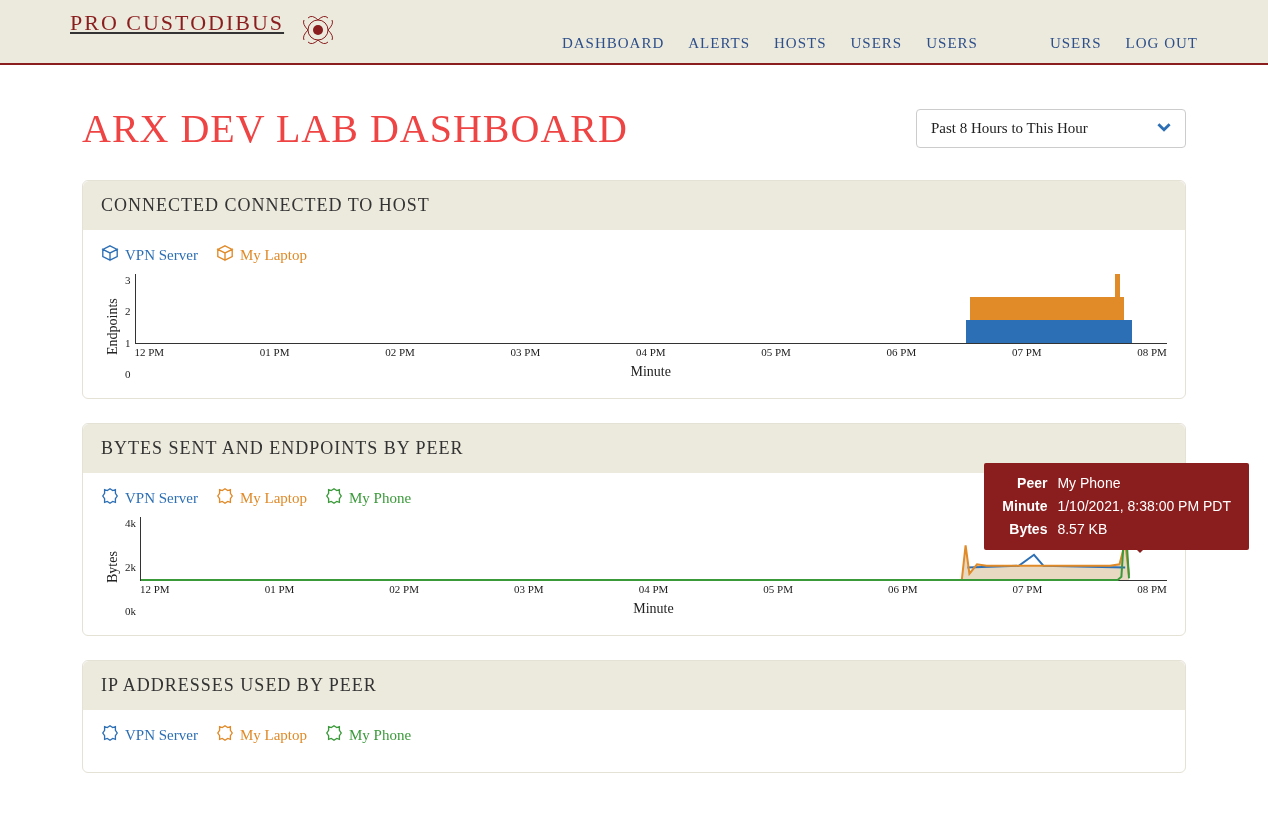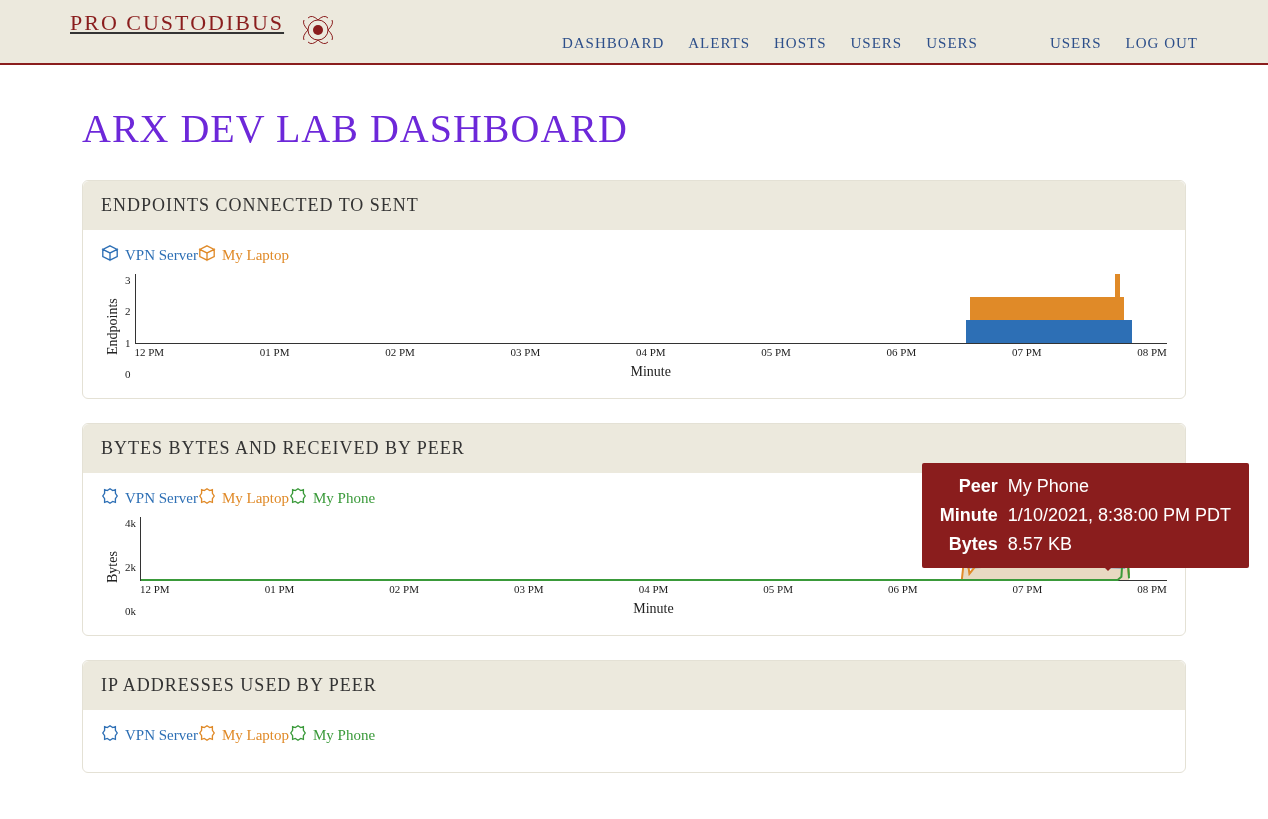--- a/index.html
+++ b/index.html
@@ -55,21 +55,21 @@
     display: flex;
     align-items: center;
     justify-content: space-between;
     margin-bottom: 28px;
   }
   h1 {
     font-size: 40px;
     font-weight: normal;
     letter-spacing: 1px;
     font-variant: small-caps;
-    color: #6d28d9;
+    color: #ef4444;
   }
   .range-select {
     border: 1px solid #ccc;
     border-radius: 4px;
     padding: 10px 42px 10px 14px;
     font-size: 15px;
     position: relative;
     color: #222;
     background: #fff;
     min-width: 270px;
@@ -98,20 +98,21 @@
     font-variant: small-caps;
     color: #333;
     border-radius: 6px 6px 0 0;
   }
   .panel-body {
     padding: 14px 18px 18px 18px;
     position: relative;
   }
   .legend {
     display: flex;
+    gap: 18px;
     margin-bottom: 8px;
     font-size: 15px;
   }
   .legend-item { display: flex; align-items: center; gap: 6px; }
   .legend-item.blue  { color: #2d6fb5; }
   .legend-item.orange{ color: #e08a28; }
   .legend-item.green { color: #3a9a3a; }
   .legend-icon svg { width: 18px; height: 18px; }
   
   .chart {
@@ -164,21 +165,21 @@
     left: 0; top: 0; width: 100%; height: 100%;
     overflow: visible;
   }
   
   .tooltip {
     position: absolute;
     background: #8a1d1d;
     color: #fff;
     padding: 8px 12px;
     border-radius: 2px;
-    font-size: 18px;
+    font-size: 14px;
     font-family: Arial, sans-serif;
     right: -64px;
     top: -10px;
     line-height: 1.5;
     z-index: 10;
     white-space: nowrap;
   }
   .tooltip table td { padding: 0 4px; }
   .tooltip table td:first-child { text-align: right; font-weight: bold; }
   .tooltip::after {
@@ -223,24 +224,32 @@
     <span class="nav-gap"></span>
     <a>USERS</a>
     <a>LOG OUT</a>
   </nav>
 </div>
 
 <div class="main">
 
   <div class="title-row">
     <h1>ARX DEV LAB DASHBOARD</h1>
+    <div class="range-select">
+      <span>Past 8 Hours to This Hour</span>
+      <span class="chev">
+        <svg width="14" height="14" viewBox="0 0 10 10">
+            <path d="M1 3 L5 7 L9 3" fill="none" stroke="currentColor" stroke-width="2"></path>
+          </svg>
+      </span>
+    </div>
   </div>
 
   <div class="panel">
-    <div class="panel-header">ENDPOINTS CONNECTED TO SENT</div>
+    <div class="panel-header">CONNECTED CONNECTED TO HOST</div>
     <div class="panel-body">
       <div class="legend">
         <div class="legend-item blue">
           <span class="legend-icon"><svg viewBox="0 0 20 20">
                 <path d="M10 2 L18 6 L10 10 L2 6 Z M2 6 V14 L10 18 V10 Z M18 6 V14 L10 18 V10 Z" fill="none" stroke="currentColor" stroke-width="1.5"></path>
               </svg></span>
           <span>VPN Server</span>
         </div>
         <div class="legend-item orange">
           <span class="legend-icon"><svg viewBox="0 0 20 20">
@@ -444,21 +453,21 @@
               <span>07 PM</span>
               <span>08 PM</span>
             </div>
           <div class="xlabel">Minute</div>
         </div>
       </div>
     </div>
   </div>
 
   <div class="panel">
-    <div class="panel-header">BYTES BYTES AND RECEIVED BY PEER</div>
+    <div class="panel-header">BYTES SENT AND ENDPOINTS BY PEER</div>
     <div class="panel-body" style="position:relative;">
       <div class="legend">
         <div class="legend-item blue">
           <span class="legend-icon"><svg viewBox="0 0 20 20">
                 <path d="M10 2 L13 4 L16 3 L16 7 L18 10 L16 13 L16 17 L13 16 L10 18 L7 16 L4 17 L4 13 L2 10 L4 7 L4 3 L7 4 Z" fill="none" stroke="currentColor" stroke-width="1.5"></path>
               </svg></span>
           <span>VPN Server</span>
         </div>
         <div class="legend-item orange">
           <span class="legend-icon"><svg viewBox="0 0 20 20">

